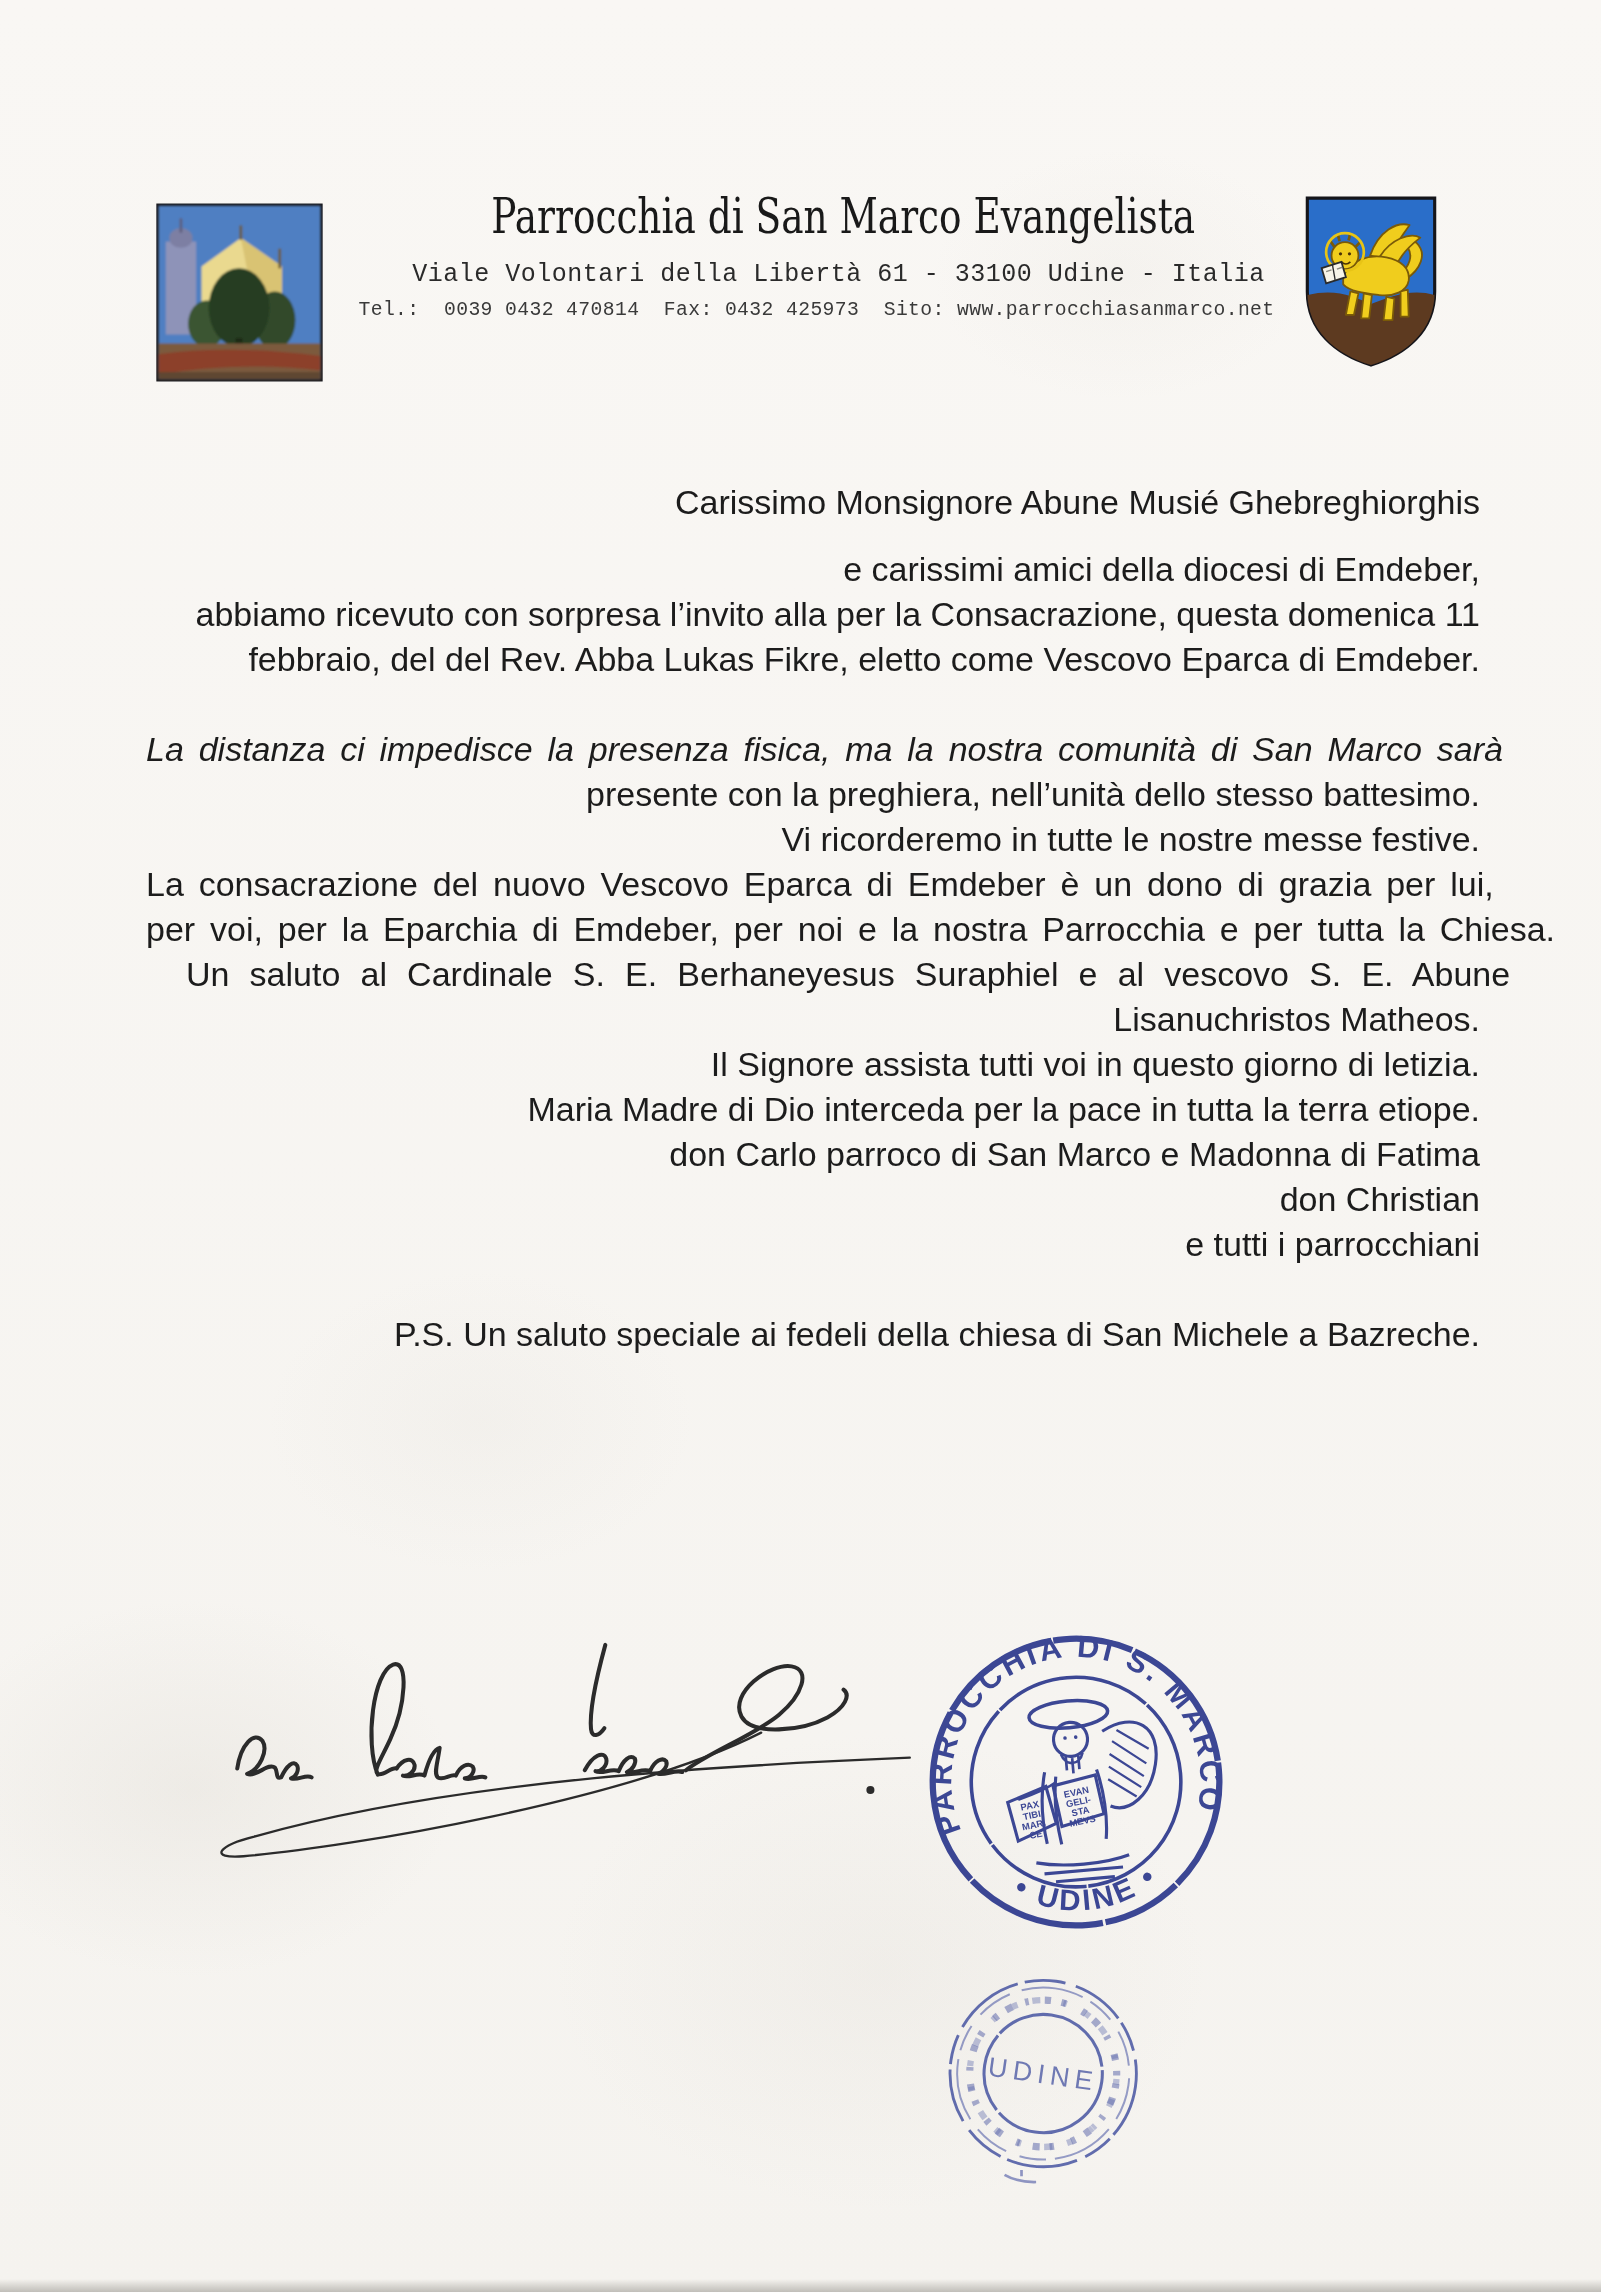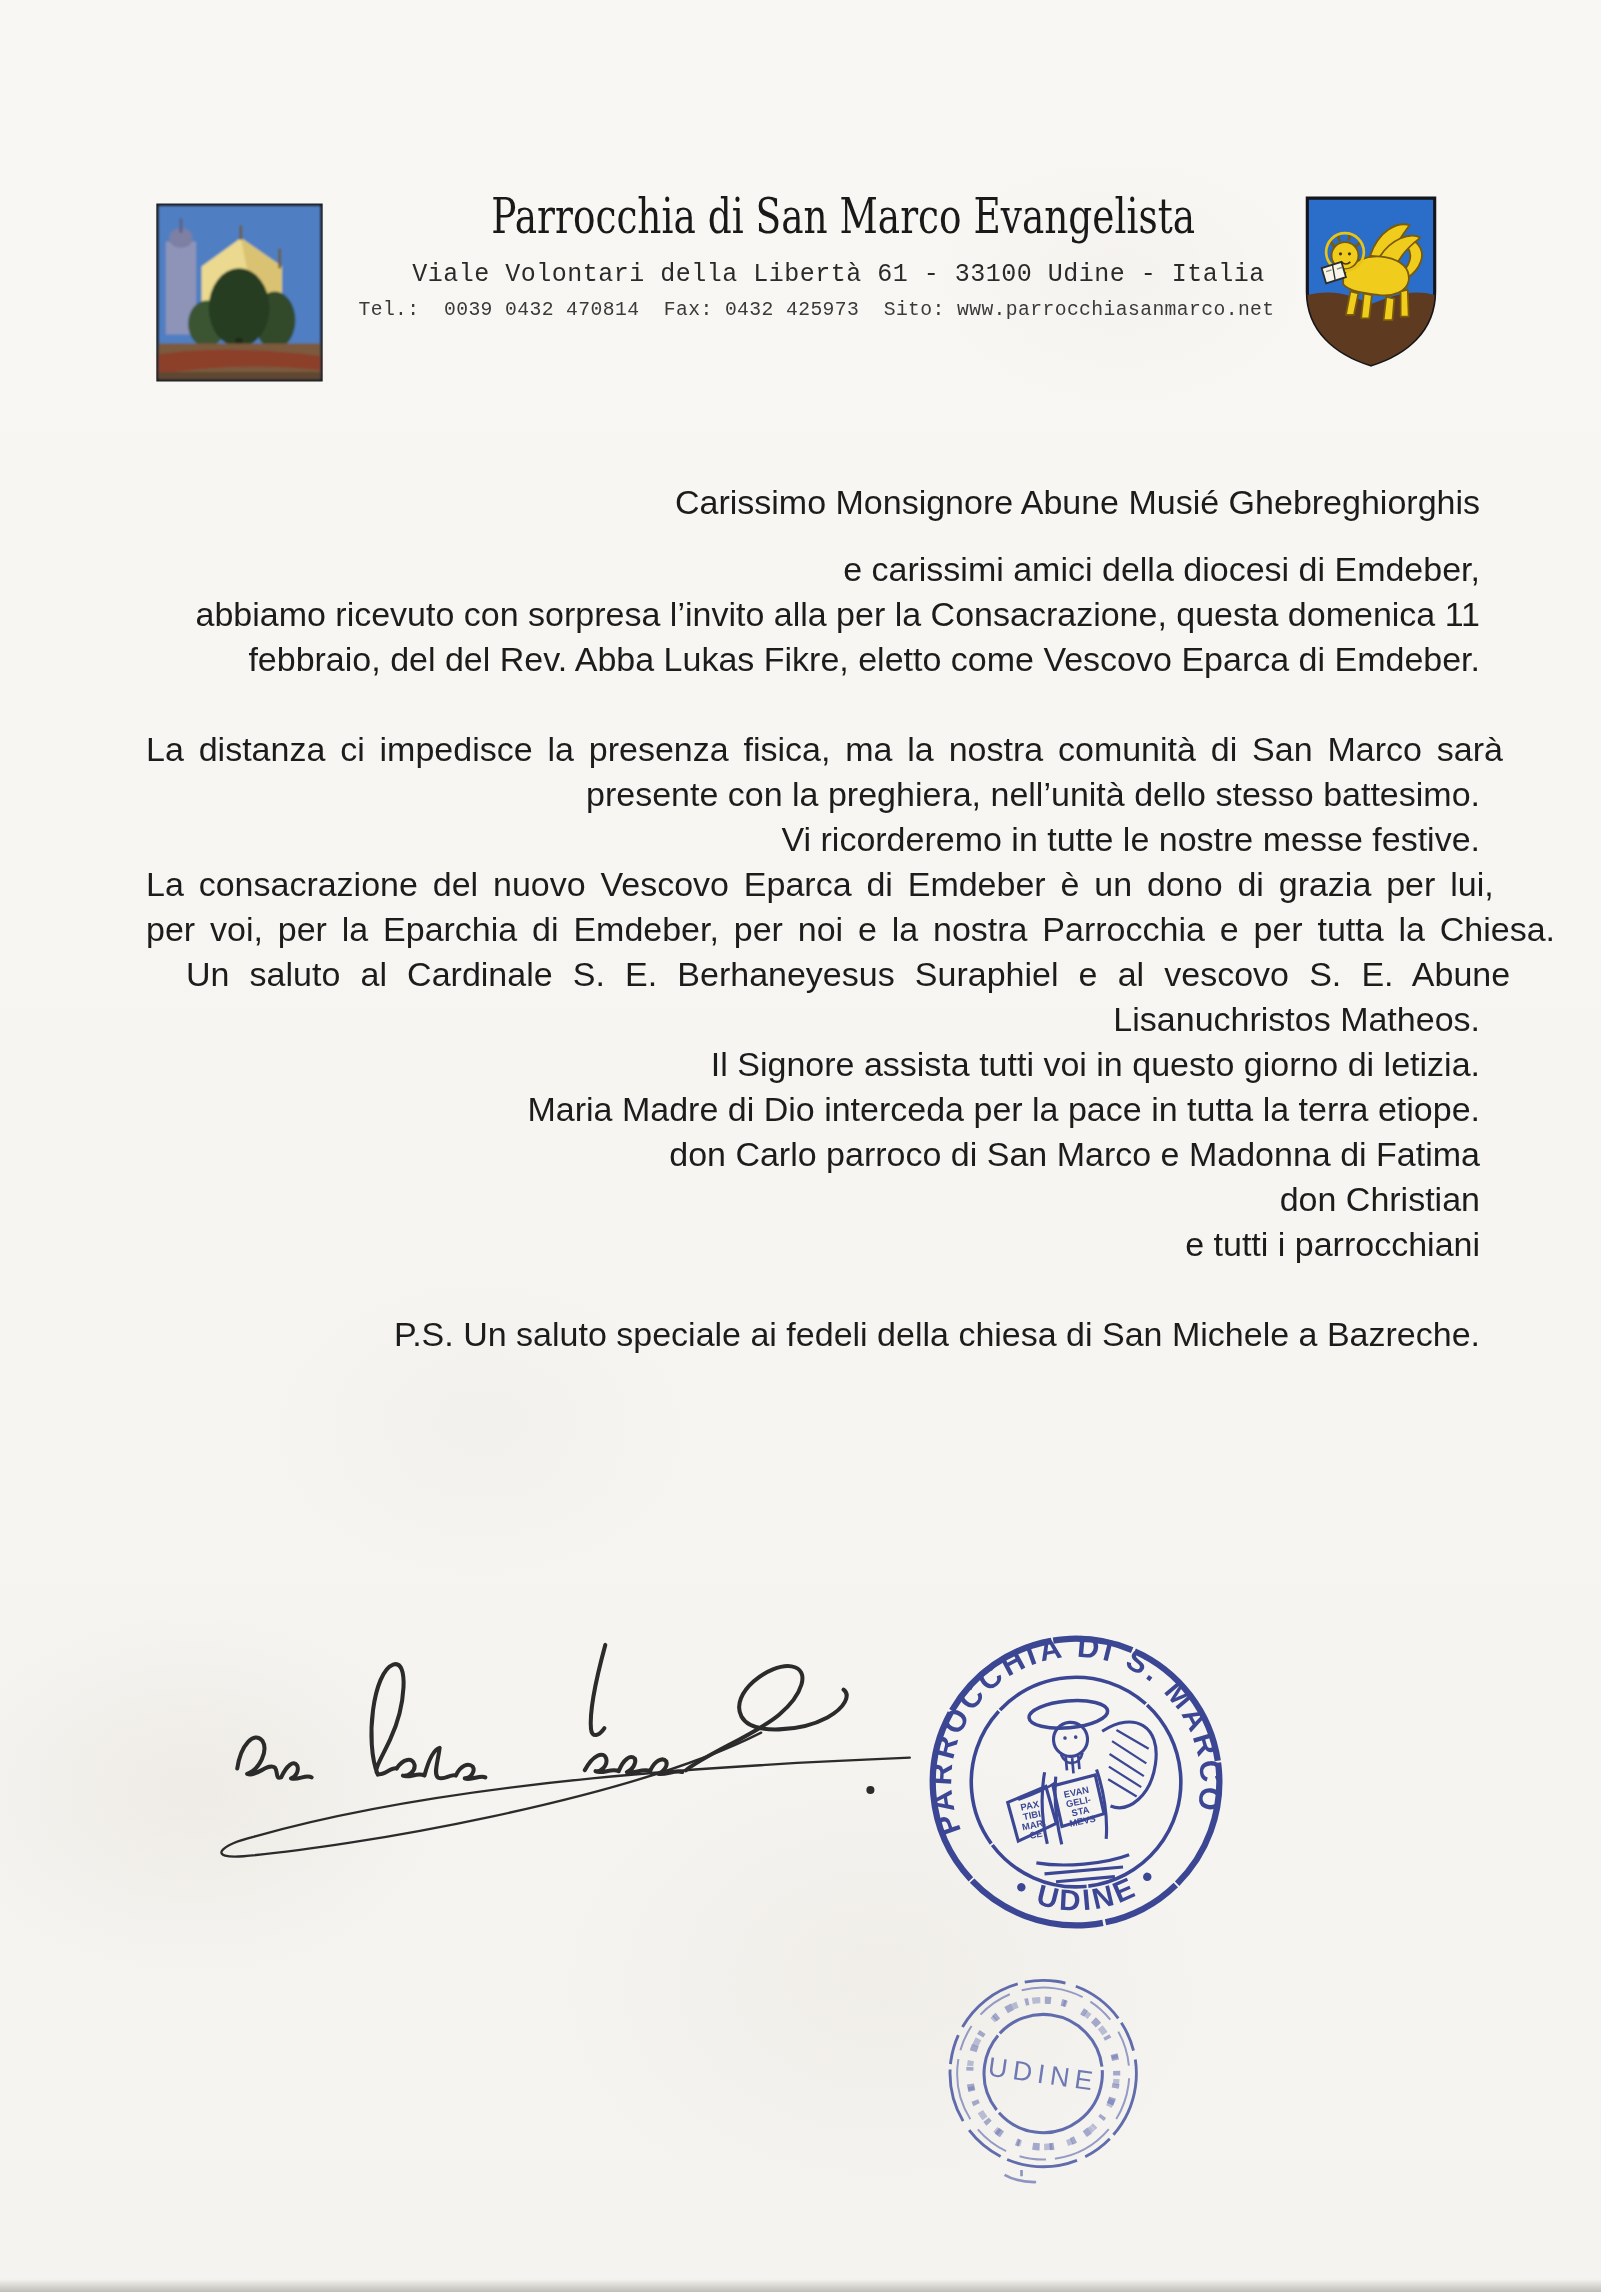--- a/index.html
+++ b/index.html
@@ -120,21 +120,21 @@
     <path d="M36,82 L39,99" stroke="#2a2a2a" stroke-width="1.5"></path>
     <path d="M29,90 L35,88 M41,87 L47,85" stroke="#8a8a80" stroke-width="1.5"></path>
   </svg>
 
   <div class="letter">
 
   <div class="letter-line">Carissimo Monsignore Abune Musié Ghebreghiorghis</div>
       <div class="letter-line" style="margin-top: 22px;">e carissimi amici della diocesi di Emdeber,</div>
       <div class="letter-line">abbiamo ricevuto con sorpresa l’invito alla per la Consacrazione, questa domenica 11</div>
       <div class="letter-line">febbraio, del del Rev. Abba Lukas Fikre, eletto come Vescovo Eparca di Emdeber.</div>
-      <div class="letter-line spread-1" style="margin-top: 45px;">La distanza ci impedisce la presenza fisica, ma la nostra comunità di San Marco sarà</div>
+      <div class="letter-line spread-1" style="margin-top: 45px; font-style: italic;">La distanza ci impedisce la presenza fisica, ma la nostra comunità di San Marco sarà</div>
       <div class="letter-line">presente con la preghiera, nell’unità dello stesso battesimo.</div>
       <div class="letter-line">Vi ricorderemo in tutte le nostre messe festive.</div>
       <div class="letter-line spread-1">La consacrazione del nuovo Vescovo Eparca di Emdeber è un dono di grazia per lui,</div>
       <div class="letter-line spread-1">per voi, per la Eparchia di Emdeber, per noi e la nostra Parrocchia e per tutta la Chiesa.</div>
       <div class="letter-line spread-2">Un saluto al Cardinale S. E. Berhaneyesus Suraphiel e al vescovo S. E. Abune</div>
       <div class="letter-line">Lisanuchristos Matheos.</div>
       <div class="letter-line">Il Signore assista tutti voi in questo giorno di letizia.</div>
       <div class="letter-line">Maria Madre di Dio interceda per la pace in tutta la terra etiope.</div>
       <div class="letter-line" style="">don Carlo parroco di San Marco e Madonna di Fatima</div>
       <div class="letter-line">don Christian</div>

